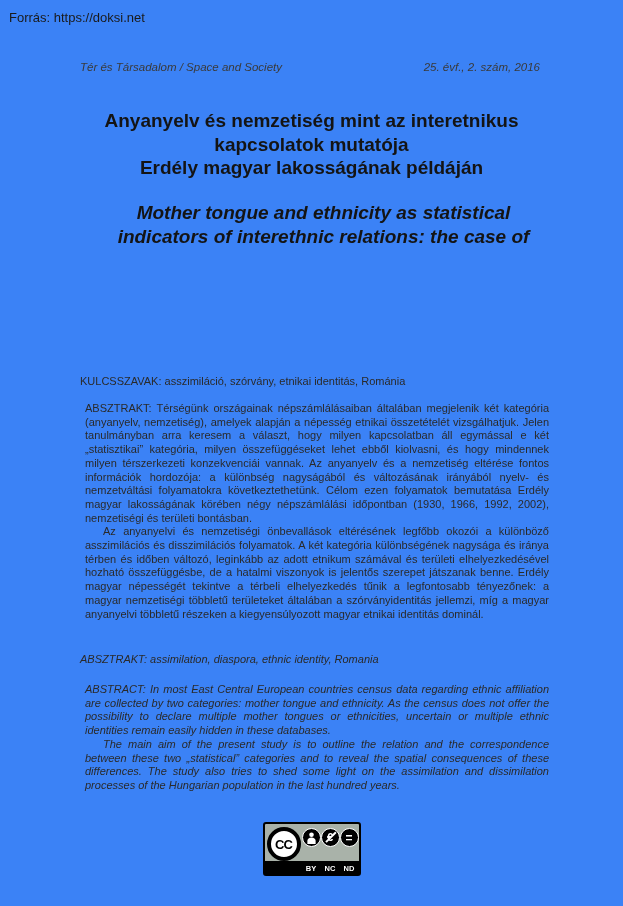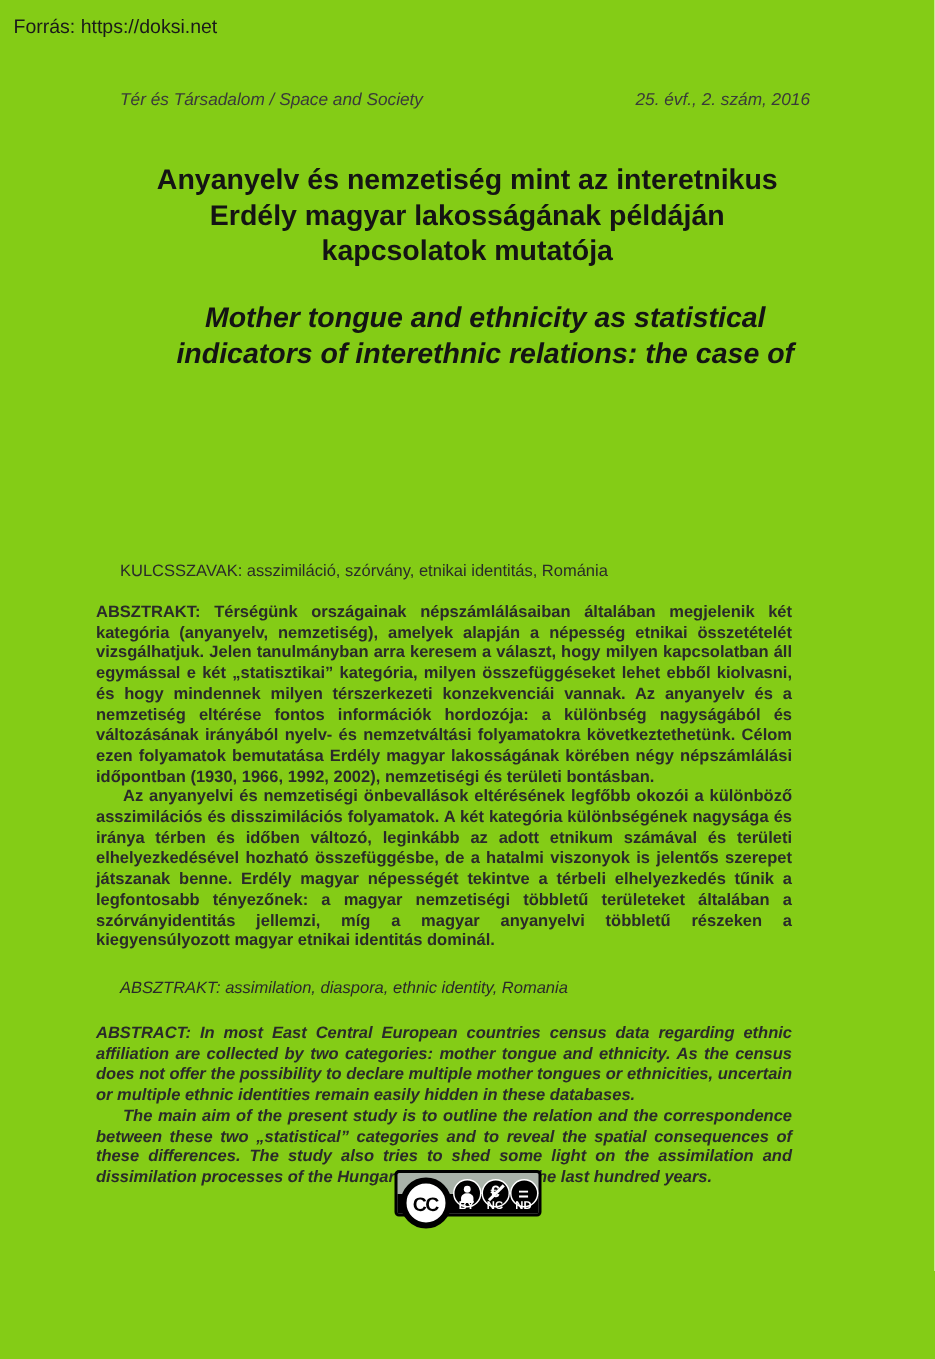--- a/index.html
+++ b/index.html
@@ -4,21 +4,21 @@
 <style>
   html, body {
     margin: 0;
     padding: 0;
     background: #ffffff;
   }
   .page {
     position: relative;
     width: 623px;
     height: 906px;
-    background: #84cc16;
+    background: #3b82f6;
     font-family: "Liberation Sans", sans-serif;
     color: #1e1e1e;
     overflow: hidden;
   }
   .source-note {
     position: absolute;
     top: 10px;
     left: 9px;
     font-size: 13px;
     color: #1a1a1a;
@@ -79,40 +79,39 @@
     width: 464px;
     margin: 0;
     font-size: 11px;
     line-height: 13.7px;
     color: #2a2a2a;
   }
   .kw-hu { top: 375px; }
   .kw-en { top: 653px; font-style: italic; }
   .abstract {
     position: absolute;
-    left: 64px;
+    left: 85px;
     width: 464px;
     font-size: 11px;
     line-height: 13.7px;
     text-align: justify;
     color: #2a2a2a;
-    font-weight: bold;
   }
   .abstract p { margin: 0; }
   .abstract p.indented { text-indent: 18px; }
   .abstract-hu { top: 402px; }
   .abstract-en { top: 683px; font-style: italic; }
   
   .cc-badge {
     position: absolute;
-    top: 780px;
+    top: 822px;
     left: 50%;
     transform: translateX(-50%);
     width: 98px;
-    height: 31px;
+    height: 54px;
     background: #a9b2a9;
     border: 2px solid #000;
     border-radius: 3px;
     box-sizing: border-box;
   }
   .cc-strip {
     position: absolute;
     left: 0;
     right: 0;
     bottom: 0;
@@ -188,22 +187,22 @@
 
   <div class="source-note">Forrás: https://doksi.net</div>
 
   <div class="journal-header">
     <span>Tér és Társadalom / Space and Society</span>
     <span>25. évf., 2. szám, 2016</span>
   </div>
 
   <h1 class="title-hu">
     <span class="title-line">Anyanyelv és nemzetiség mint az interetnikus</span>
+    <span class="title-line">kapcsolatok mutatója</span>
     <span class="title-line">Erdély magyar lakosságának példáján</span>
-    <span class="title-line">kapcsolatok mutatója</span>
   </h1>
 
   <h2 class="title-en">
     <span class="title-line">Mother tongue and ethnicity as statistical</span>
     <span class="title-line">indicators of interethnic relations: the case of</span>
   </h2>
 
 
   <p class="kw-line kw-hu">
     <span>KULCSSZAVAK:</span>

